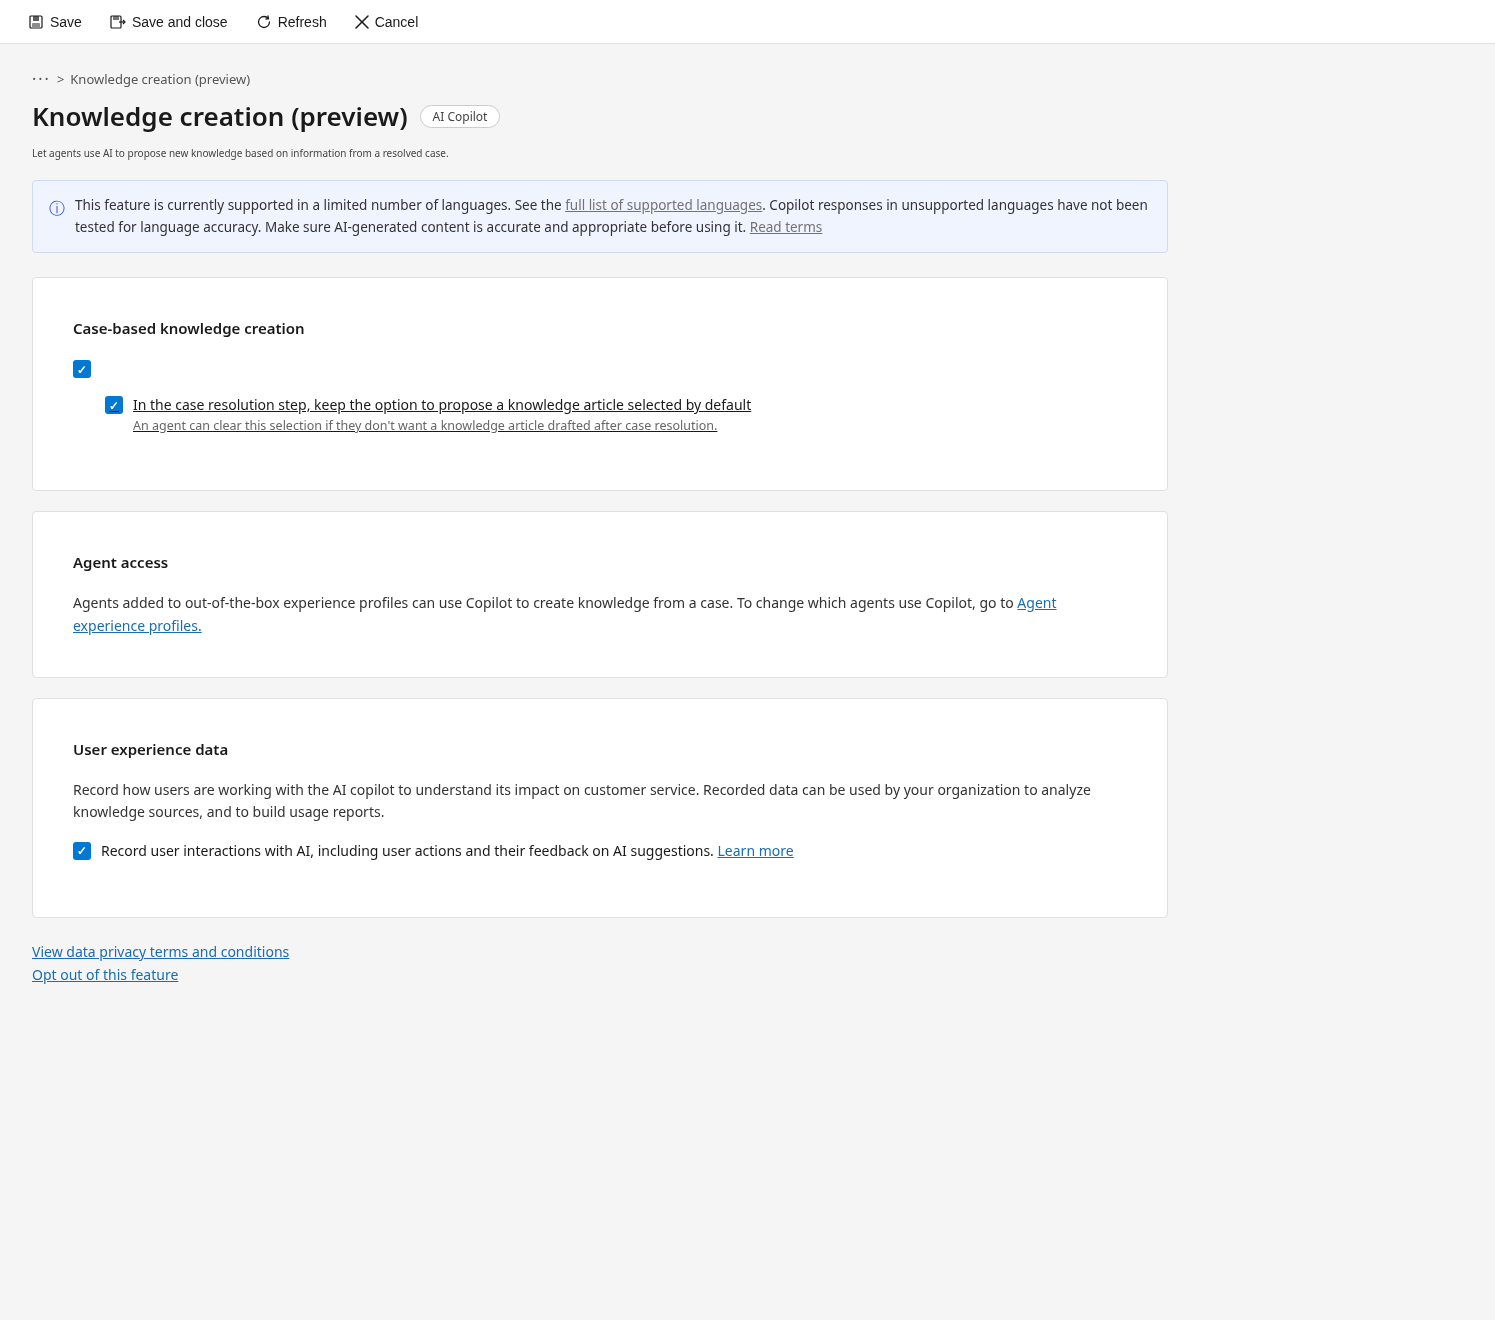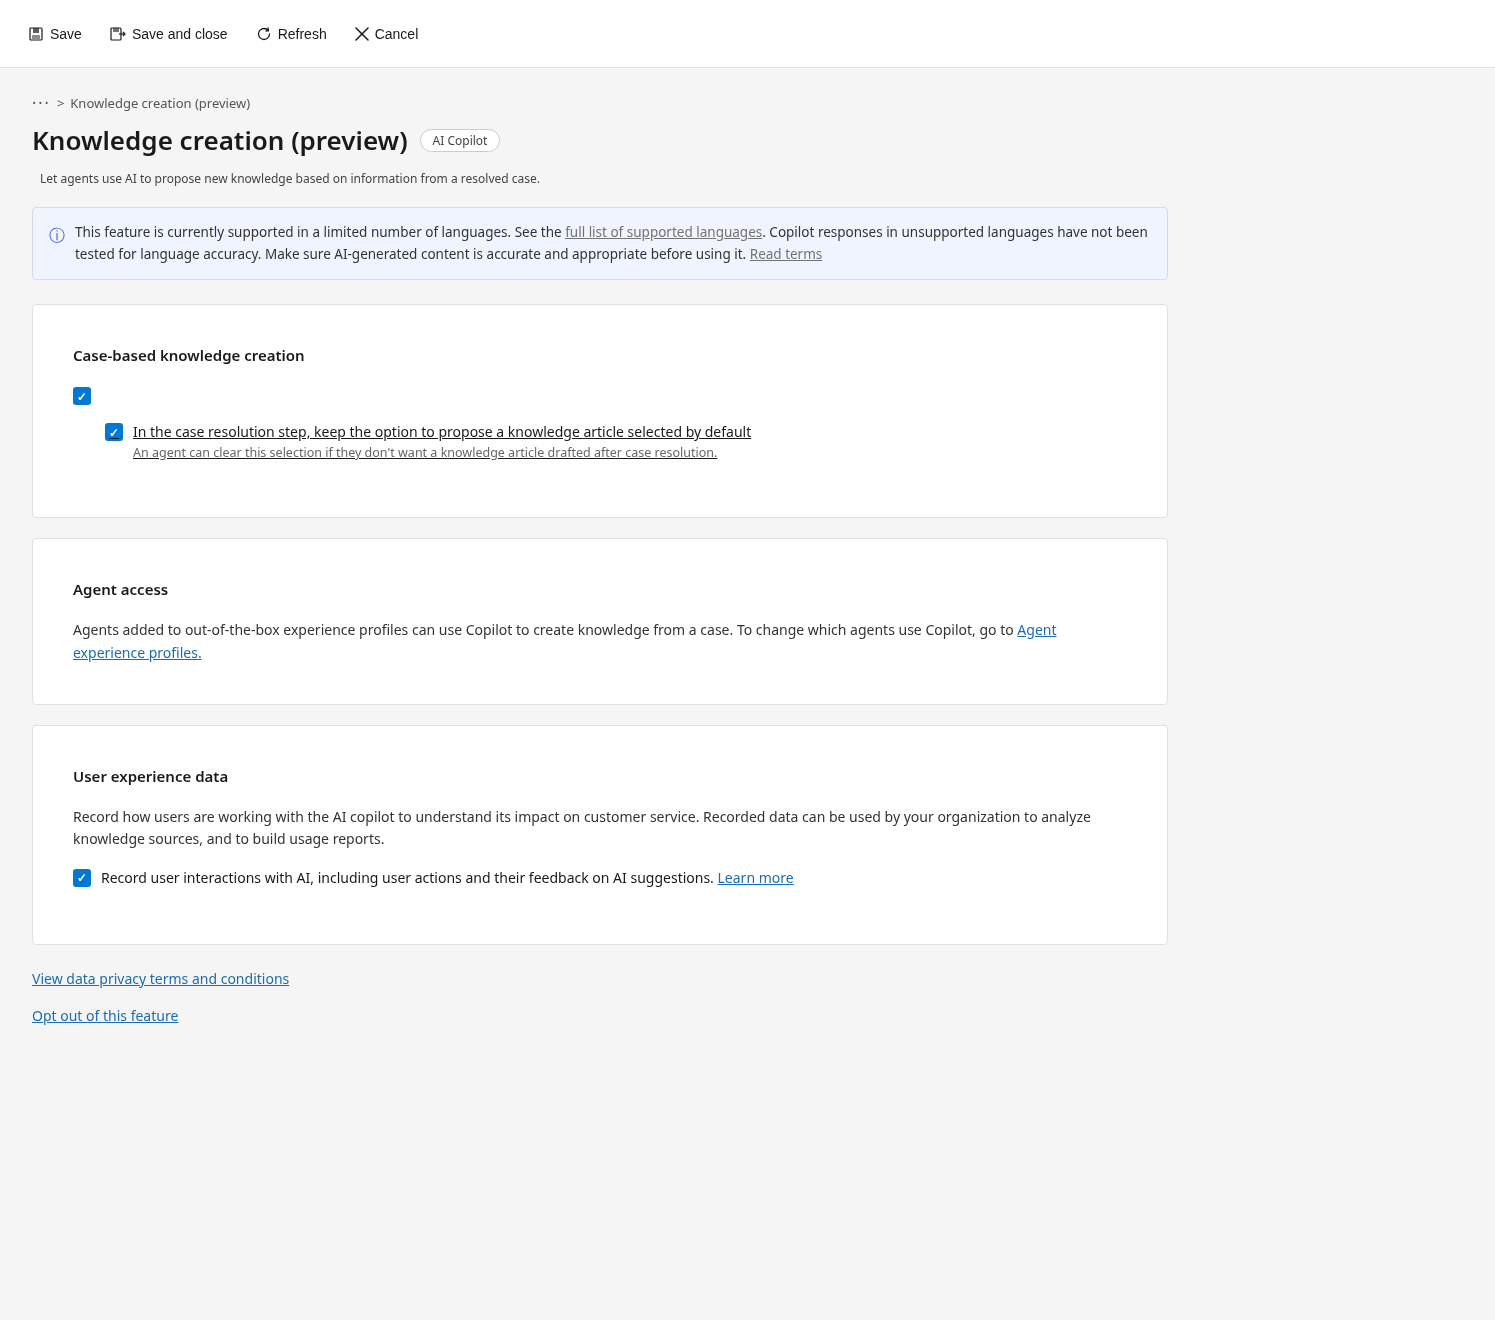--- a/index.html
+++ b/index.html
@@ -9,21 +9,21 @@
       background: #f5f5f5;
       color: #1a1a1a;
     }
 
     
     .toolbar {
       display: flex;
       align-items: center;
       gap: 4px;
       padding: 16px 16px;
-      height: 68px;
+      height: 44px;
       background: #ffffff;
       border-bottom: 1px solid #e0e0e0;
     }
     .toolbar-btn {
       display: flex;
       align-items: center;
       gap: 6px;
       padding: 6px 12px;
       background: none;
       border: none;
@@ -72,24 +72,23 @@
     .ai-copilot-badge {
       border: 1px solid #ccc;
       border-radius: 12px;
       padding: 2px 12px;
       font-size: 12px;
       color: #444;
       background: #fff;
     }
 
     .page-subtitle {
-      font-size: 12px;
+      font-size: 10px;
       color: #444;
       margin-bottom: 20px;
-      margin-left: 8px;
     }
 
     
     .info-banner {
       display: flex;
       align-items: flex-start;
       gap: 10px;
       background: #f0f4ff;
       border: 1px solid #d0daf0;
       border-radius: 4px;
@@ -177,21 +176,21 @@
       color: #333;
       line-height: 1.6;
       margin-top: 4px;
     }
 
     
     .footer-links {
       margin-top: 24px;
       display: flex;
       flex-direction: column;
-      gap: 18px;
+      gap: 4px;
     }
     .footer-link {
       color: #1a6db1;
       text-decoration: underline;
       cursor: pointer;
       font-size: 14px;
     }
   </style>
 </head>
 <body>

